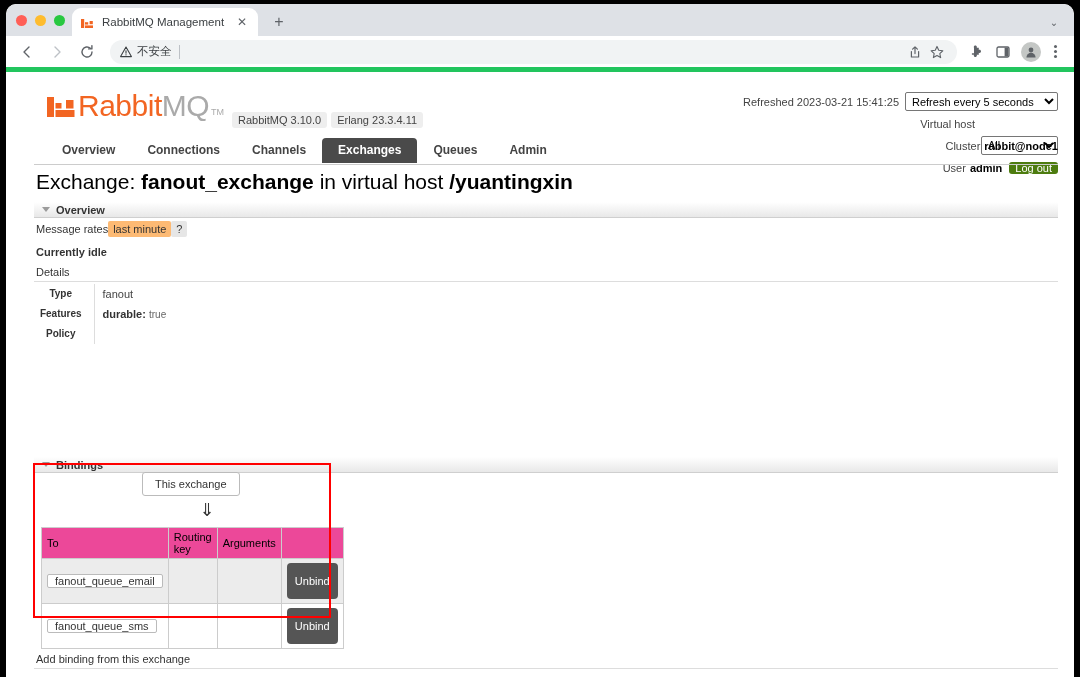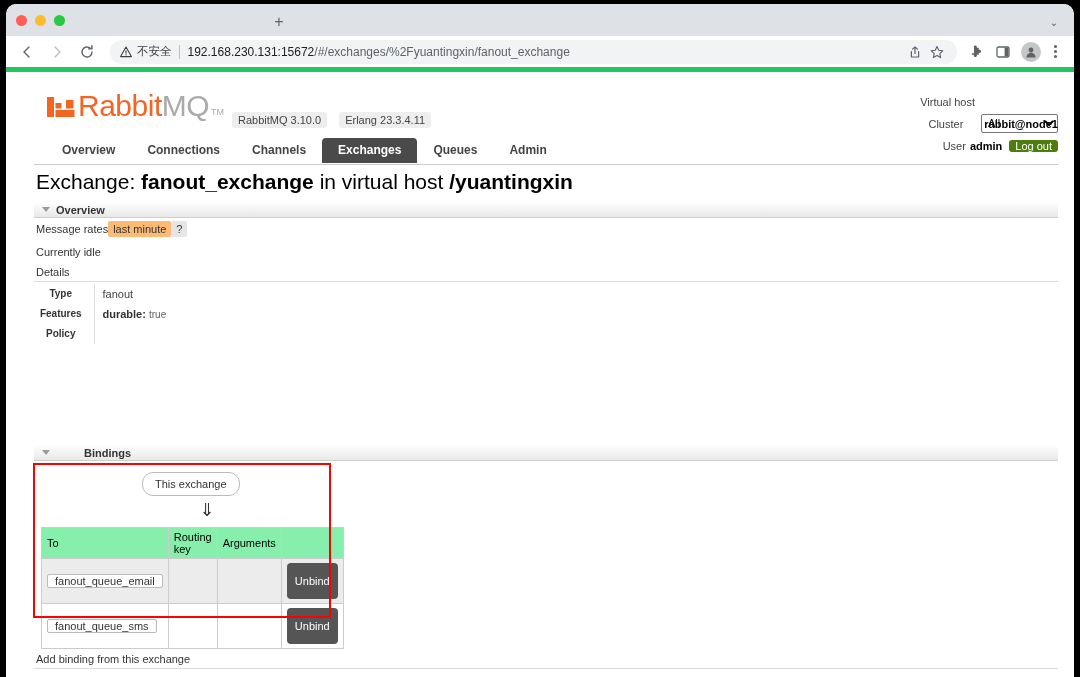--- a/index.html
+++ b/index.html
@@ -146,21 +146,21 @@
     color: #000;
   }
 
   
   #rmq-header { position: relative; height: 72px; }
   #logo-block { position: absolute; left: 12px; top: 0px; display: flex; align-items: flex-end; }
   .logo-word { font-size: 30px; line-height: 30px; letter-spacing: -0.5px; }
   .logo-rabbit { color: #f26522; font-weight: 400; }
   .logo-mq { color: #aaaaaa; font-weight: 400; }
   .logo-tm { font-size: 9px; color: #aaaaaa; margin-left: 2px; margin-bottom: 4px; }
-  #version-badges { position: absolute; left: 198px; top: 22px; display: flex; gap: 12px; }
+  #version-badges { position: absolute; left: 198px; top: 22px; display: flex; gap: 4px; }
   .badge {
     background: #eeeeee; color: #444;
     font-size: 11px; padding: 2px 6px;
     border-radius: 3px; white-space: nowrap;
   }
 
   #header-right {
     position: absolute; right: 0; top: 2px;
     text-align: right;
     font-size: 11px; color: #444;
@@ -234,21 +234,21 @@
   #msg-rates {
     position: absolute; left: 2px; top: 131px;
     display: flex; align-items: center; 
     font-size: 11px; color: #333;
   }
   .chip { background: #fdba74; color: #333; font-size: 11px; padding: 2px 5px; border-radius: 2px; }
   .chip.help { background: #e6e6e6; }
 
   #currently-idle {
     position: absolute; left: 2px; top: 156px;
-    font-size: 11px; color: #333;
+    font-size: 11px; color: #333; font-weight: bold;
   }
   #details-label {
     position: absolute; left: 2px; top: 176px;
     font-size: 11px; color: #333;
   }
   #details-rule {
     position: absolute; left: 0; top: 191px;
     width: 1024px; height: 1px; background: #dddddd;
   }
   #details-table {
@@ -273,21 +273,21 @@
   #bindings-area { position: absolute; left: 0; top: 355px; width: 1024px; }
   #red-box {
     position: absolute; left: -1px; top: 18px;
     width: 298px; height: 155px;
     border: 2px solid #ff0000;
     pointer-events: none;
     z-index: 5;
   }
   #this-exchange-box {
     position: absolute; left: 108px; top: 27px;
-    border: 1px solid #bbbbbb; border-radius: 11px;
+    border: 1px solid #bbbbbb; border-radius: 3px;
     background: #fff;
     font-size: 11px; color: #333;
     padding: 5px 12px;
     white-space: nowrap;
   }
   #down-arrow {
     position: absolute; left: 160px; top: 52px;
     width: 26px; height: 26px;
     display: flex; align-items: center; justify-content: center;
     font-size: 18px; color: #333;
@@ -295,21 +295,21 @@
   #bindings-table {
     position: absolute; left: 7px; top: 82px;
     border-collapse: collapse;
     width: 285px;
   }
   #bindings-table th {
     font-size: 11px; font-weight: normal; color: #000;
     text-align: left;
     border: 1px solid #cccccc;
     padding: 3px 5px;
-    background: #86efac;
+    background: #ec4899;
   }
   #bindings-table td {
     border: 1px solid #cccccc;
     padding: 4px 5px;
     font-size: 11px;
     vertical-align: middle;
     height: 26px;
   }
   #bindings-table tr.alt td { background: #ececec; }
   .col-to { width: 120px; }
@@ -352,20 +352,32 @@
 
 <div id="browser-window">
 
   <div id="tab-strip">
     <div class="traffic-lights">
       <span class="tl red"></span>
       <span class="tl yellow"></span>
       <span class="tl green"></span>
     </div>
 
+    <div id="browser-tab">
+      <span class="tab-favicon">
+        <svg viewBox="0 0 14 14" width="14" height="14">
+          <rect x="1" y="4" width="3.2" height="9" fill="#f26522"></rect>
+          <rect x="5" y="7.2" width="3.2" height="2.4" fill="#f26522"></rect>
+          <rect x="5" y="10.4" width="8" height="2.6" fill="#f26522"></rect>
+          <rect x="9.6" y="6" width="3.2" height="3.2" fill="#f26522"></rect>
+        </svg>
+      </span>
+      <span class="tab-title">RabbitMQ Management</span>
+      <span class="tab-close">✕</span>
+    </div>
 
     <div id="new-tab-button">+</div>
     <div id="tabstrip-chevron">⌄</div>
   </div>
 
   <div id="toolbar">
     <div class="nav-btn">
       <svg width="16" height="16" viewBox="0 0 16 16">
           <path d="M10 3 L5 8 L10 13" stroke="#5f6368" stroke-width="1.4" fill="none" stroke-linecap="round" stroke-linejoin="round"></path>
         </svg>
@@ -385,21 +397,20 @@
     <div id="omnibox">
       <span class="warn-icon">
         <svg width="12" height="12" viewBox="0 0 12 12">
           <path d="M6 1 L11.4 10.6 L0.6 10.6 Z" fill="none" stroke="#3c4043" stroke-width="1.1" stroke-linejoin="round"></path>
           <rect x="5.45" y="4.4" width="1.1" height="3.2" fill="#3c4043"></rect>
           <rect x="5.45" y="8.3" width="1.1" height="1.1" fill="#3c4043"></rect>
         </svg>
       </span>
       <span class="not-secure">不安全</span>
       <span class="omni-sep"></span>
-      <span class="url-text"><span class="url-host">192.168.230.131:15672</span><span>/#/exchanges/%2Fyuantingxin/fanout_exchange</span></span>
       <span class="omni-right">
         <span class="omni-ico">
           <svg width="14" height="14" viewBox="0 0 14 14">
             <path d="M7 1.8 L7 8.6 M4.6 4.2 L7 1.8 L9.4 4.2" stroke="#5f6368" stroke-width="1.2" fill="none" stroke-linecap="round" stroke-linejoin="round"></path>
             <path d="M3.4 6.6 L3.4 12 L10.6 12 L10.6 6.6" stroke="#5f6368" stroke-width="1.2" fill="none" stroke-linecap="round" stroke-linejoin="round"></path>
           </svg>
         </span>
         <span class="omni-ico">
           <svg width="14" height="14" viewBox="0 0 14 14">
             <path d="M7 1.4 L8.75 5.3 L12.8 5.75 L9.8 8.55 L10.65 12.6 L7 10.5 L3.35 12.6 L4.2 8.55 L1.2 5.75 L5.25 5.3 Z" fill="none" stroke="#5f6368" stroke-width="1.1" stroke-linejoin="round"></path>
@@ -448,26 +459,32 @@
           <span class="logo-tm">TM</span>
         </div>
 
         <div id="version-badges">
           <span class="badge">RabbitMQ 3.10.0</span>
           <span class="badge">Erlang 23.3.4.11</span>
         </div>
 
         <div id="header-right">
           <div class="hr-row">
+            <span class="hr-label">Refreshed 2023-03-21 15:41:25</span>
+            <select class="rmq-select" id="refresh-select">
+              <option>Refresh every 5 seconds</option>
+            </select>
+          </div>
+          <div class="hr-row">
             <span class="hr-label">Virtual host</span>
             <select class="rmq-select" id="vhost-select">
               <option>All</option>
             </select>
           </div>
-          <div class="hr-row" style="gap:21px;">
+          <div class="hr-row" style="gap:4px;">
             <span class="hr-label">Cluster</span>
             <span class="hr-strong">rabbit@node1</span>
           </div>
           <div class="hr-row" style="gap:4px;">
             <span class="hr-label">User</span>
             <span class="hr-strong">admin</span>
             <span class="logout-btn">Log out</span>
           </div>
         </div>
 
@@ -513,21 +530,21 @@
           </td>
         </tr>
         <tr class="row-policy">
           <th>Policy</th>
           <td></td>
         </tr>
       </tbody>
         </table>
 
       <div id="bindings-area">
-        <div class="section-bar" style="top:0;gap:28px;">
+        <div class="section-bar" style="top:12px;">
           <span class="sb-tri"></span>
           <span class="sb-text">Bindings</span>
         </div>
 
         <div id="red-box" style="border-color: rgb(255, 0, 0);"></div>
 
         <div id="this-exchange-box">This exchange</div>
         <div id="down-arrow">⇓</div>
 
         <table id="bindings-table">

